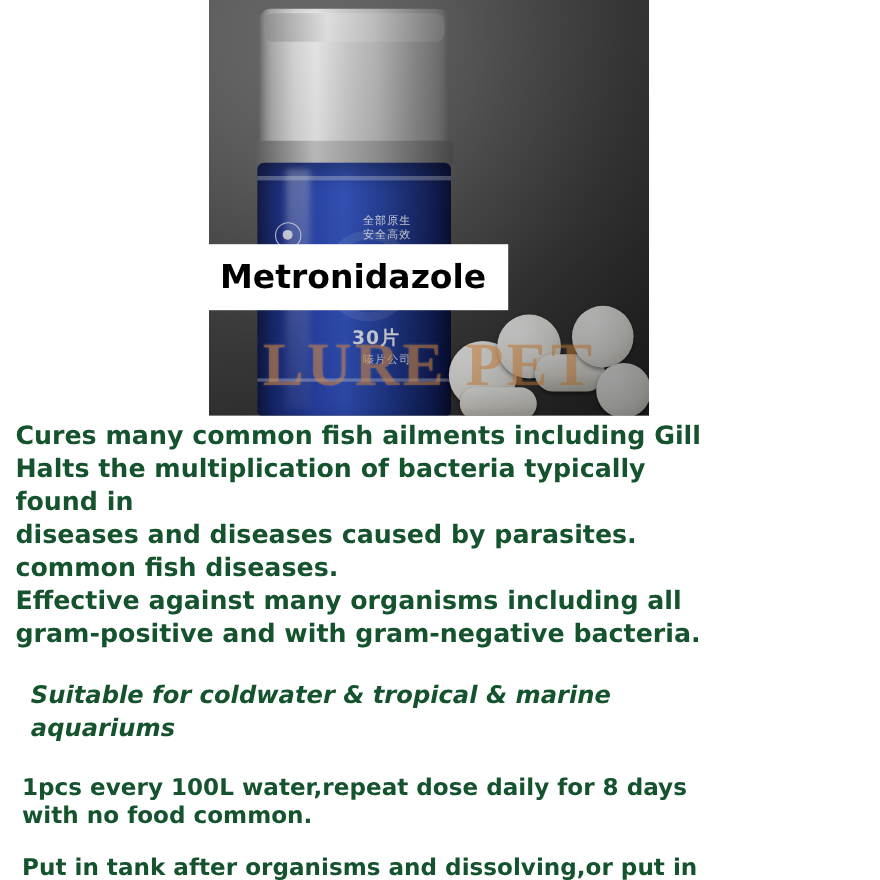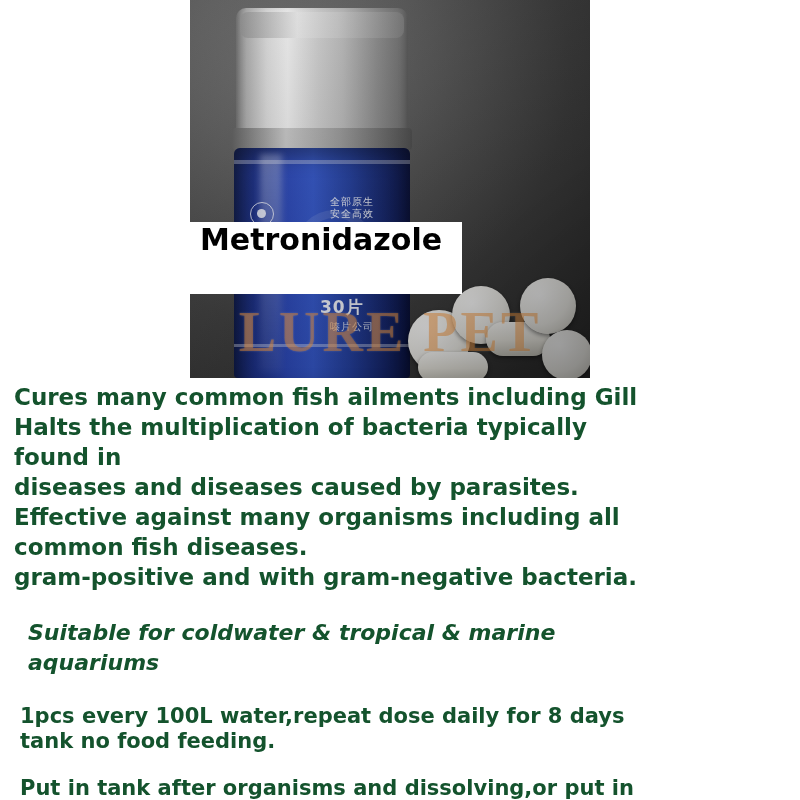--- a/index.html
+++ b/index.html
@@ -206,23 +206,24 @@
     text-shadow: 0 0 2px rgba(255,255,255,0.25);
     pointer-events: none;
   }
 
   
   .title-plate {
     position: absolute;
     left: 190px;
     top: 222px;
     width: 272px;
-    height: 72px;
+    height: 60px;
     background: #ffffff;
     display: flex;
+    align-items: center;
   }
   .title-plate span {
     font-family: "DejaVu Sans", sans-serif;
     font-size: 30px;
     font-weight: bold;
     color: #000000;
     padding-left: 10px;
     letter-spacing: 0px;
   }
 
@@ -285,31 +286,31 @@
   <div class="title-plate">
     <span>Metronidazole</span>
   </div>
 </div>
 
 <div class="desc">
   <div class="blk1">
     <p>Cures many common fish ailments including Gill</p>
     <p>Halts the multiplication of bacteria typically found in</p>
     <p>diseases and diseases caused by parasites.</p>
+    <p>common fish diseases.</p>
     <p>Effective against many organisms including all</p>
-    <p>common fish diseases.</p>
     <p>gram-positive and with gram-negative bacteria.</p>
   </div>
 
   <div class="blk2">
     <p>Suitable for coldwater &amp; tropical &amp; marine aquariums</p>
   </div>
 
   <div class="blk3">
     <p>1pcs every 100L water,repeat dose daily for 8 days</p>
-    <p>tank no food feeding.</p>
+    <p>with no food common.</p>
   </div>
 
   <div class="blk4">
     <p>Put in tank after organisms and dissolving,or put in the</p>
     <p>against.</p>
   </div>
 </div>
 
 </body></html>

